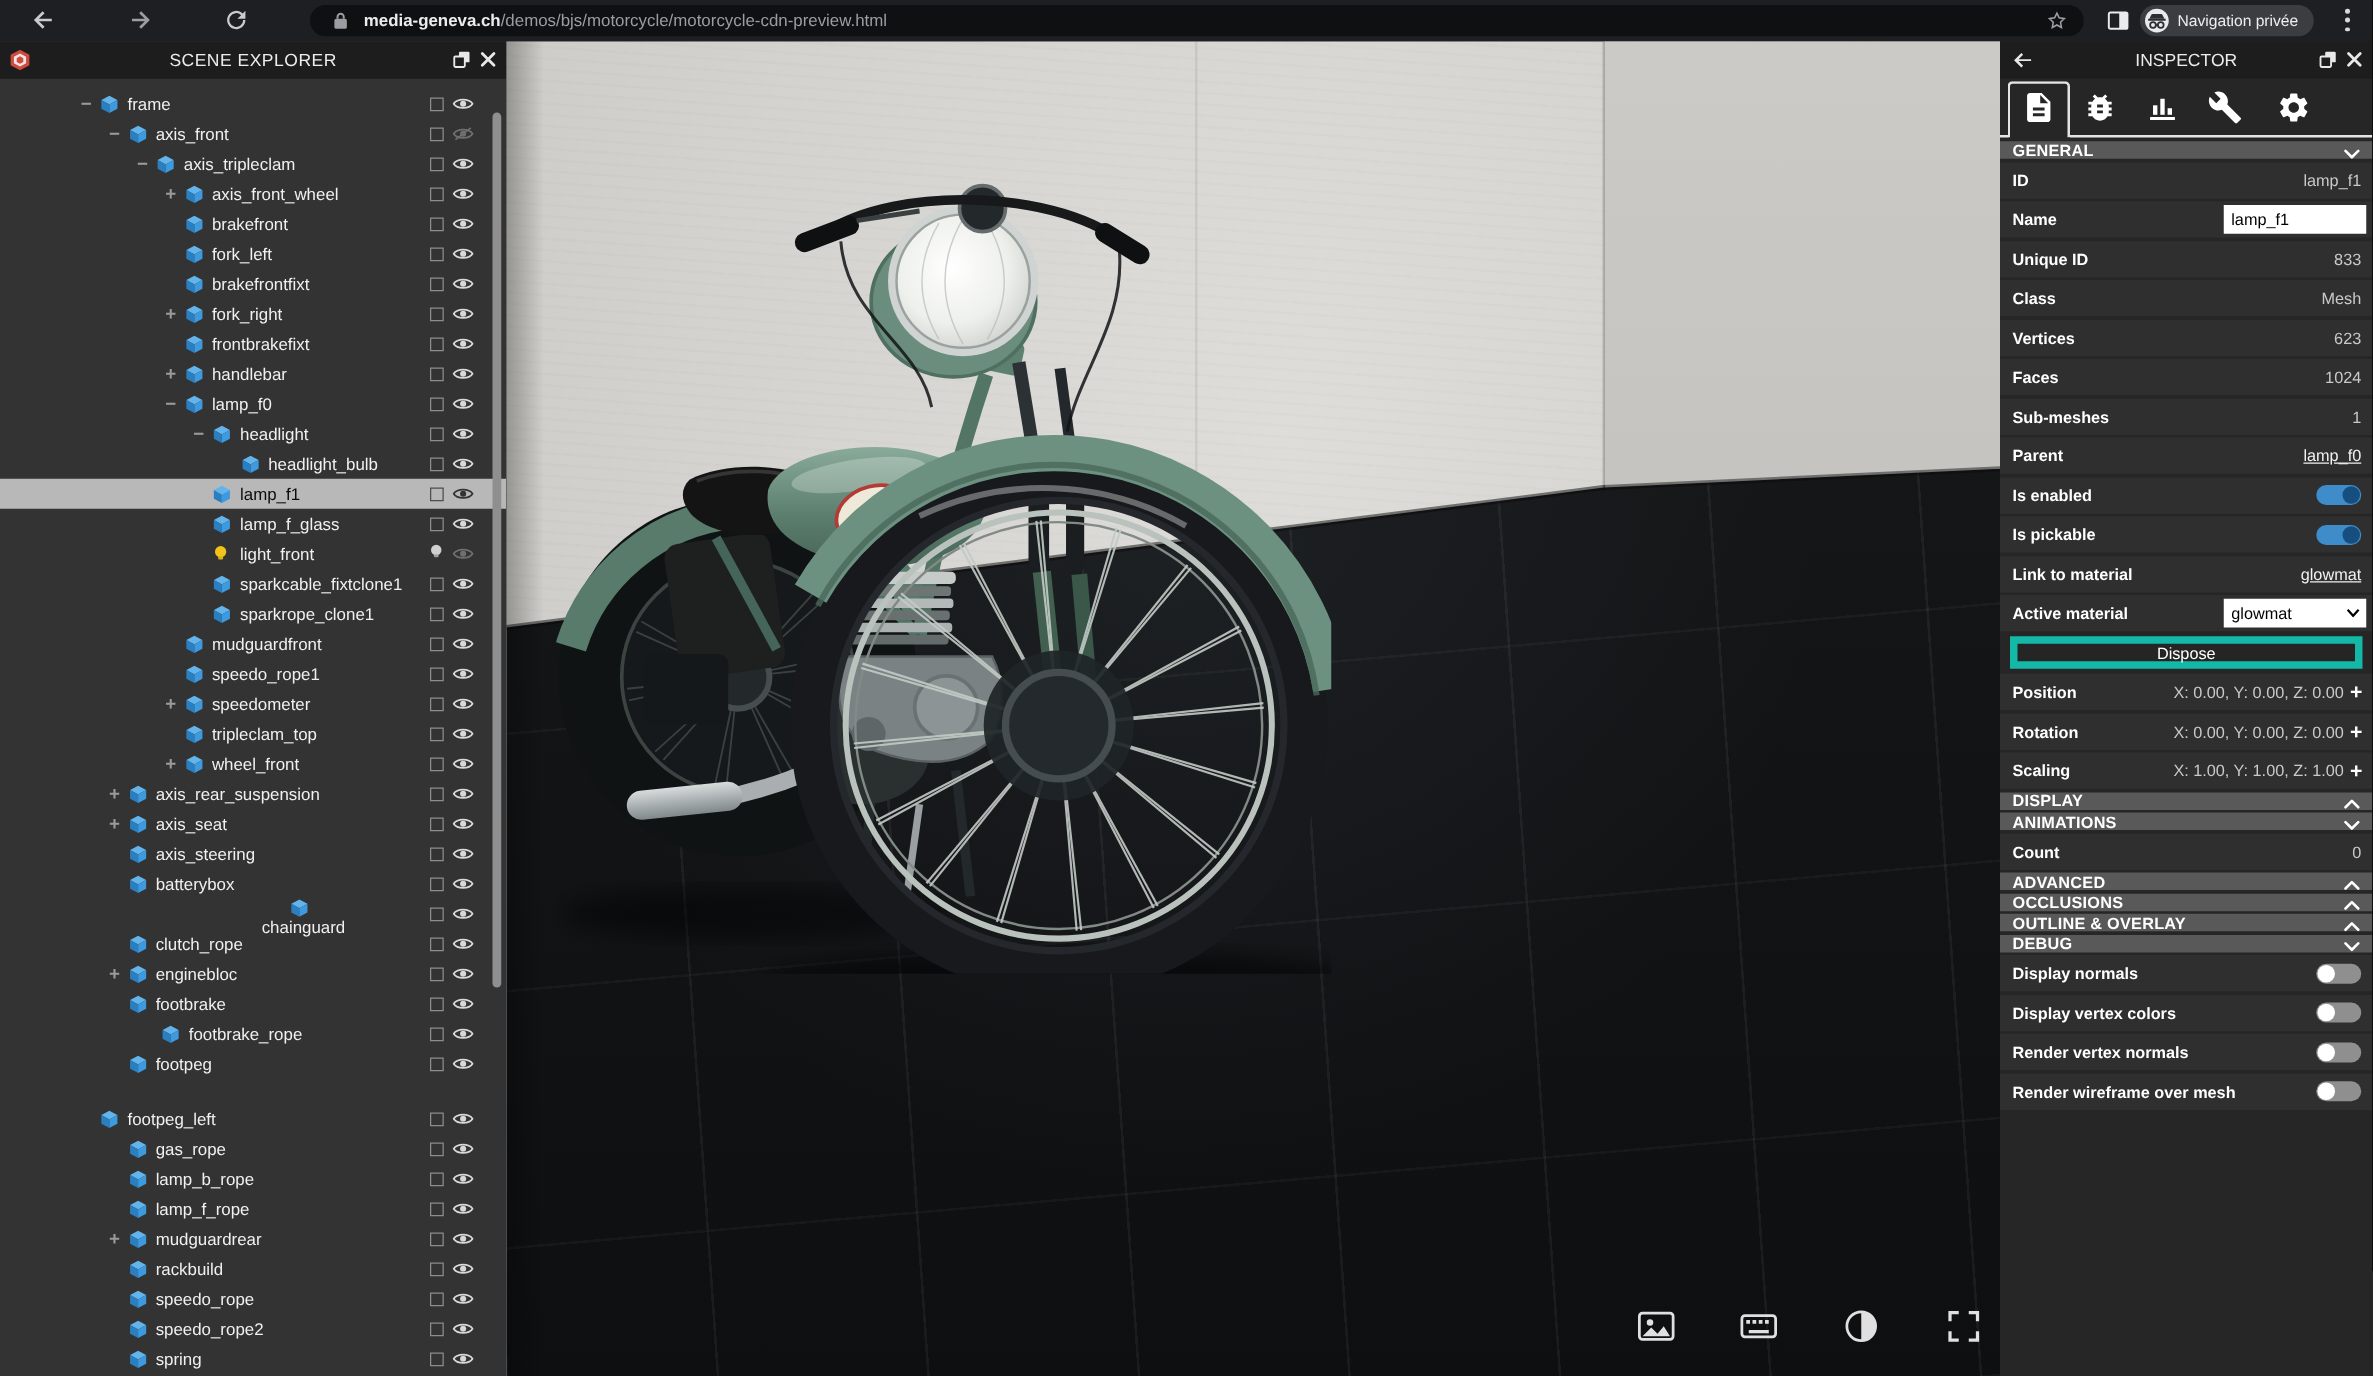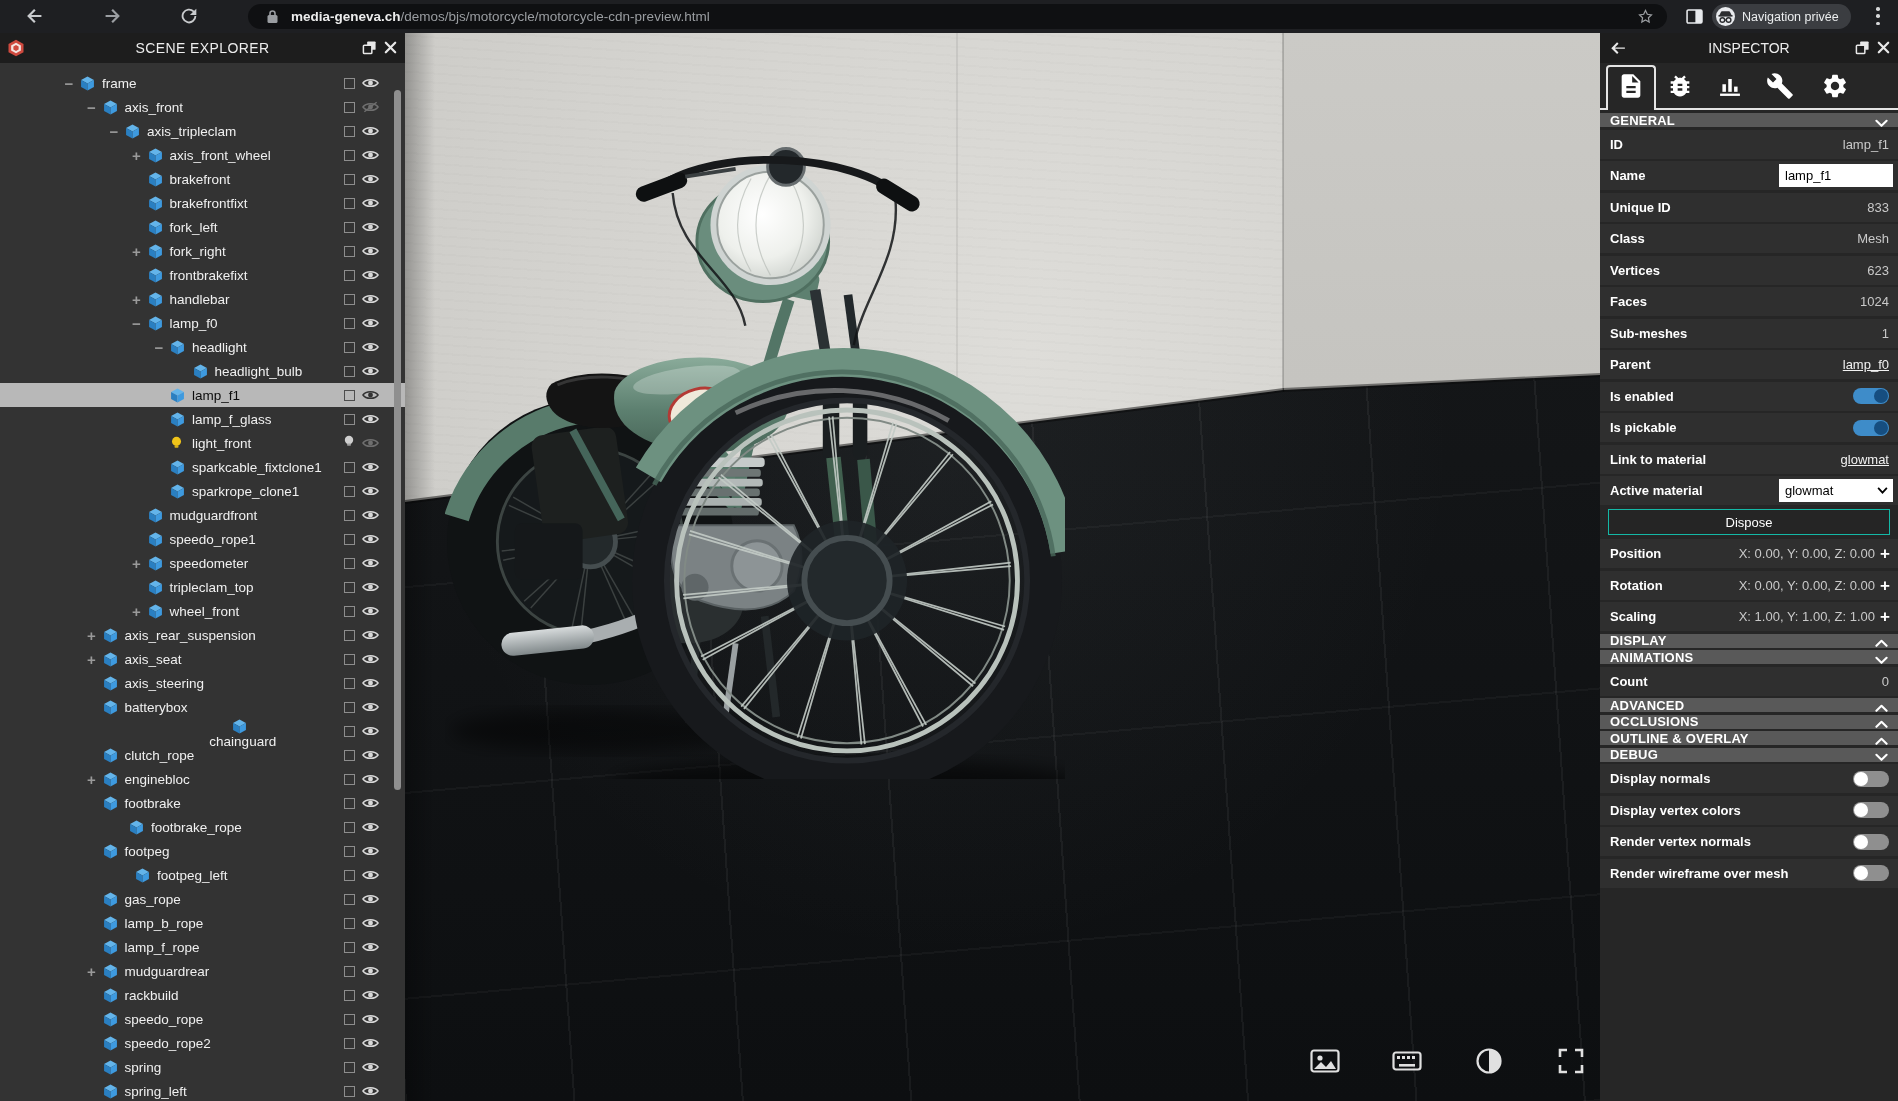--- a/index.html
+++ b/index.html
@@ -100,21 +100,21 @@
   .toggle{position:absolute;right:9px;width:36px;height:16px;border-radius:9px;}
   .toggle.on{background:#3e8cc9;}
   .toggle.on i{position:absolute;right:1px;top:1px;width:14px;height:14px;border-radius:50%;background:#164e80;}
   .toggle.off{background:#8f8f8f;}
   .toggle.off i{position:absolute;left:1px;top:1px;width:14px;height:14px;border-radius:50%;background:#fff;}
   .iinput{position:absolute;right:5px;width:114px;height:23px;background:#fff;border:none;color:#000;
           font-size:13px;font-family:"Liberation Sans",sans-serif;padding:0 6px;box-sizing:border-box;}
   .iselect{position:absolute;right:5px;width:114px;height:23px;background:#fff;color:#000;font-size:13px;
            display:flex;align-items:center;padding:0 6px;box-sizing:border-box;cursor:pointer;}
   .iselect .sel-chev{position:absolute;right:5px;width:11px;height:7px;}
-  .ibtn{margin:0 8px;width:282px;height:26px;border:1px solid #14b8a6;background:#252525;color:#fff;
+  .ibtn{margin:0 8px;width:282px;height:26px;border:6px solid #14b8a6;background:#252525;color:#fff;
         font-size:13px;display:flex;align-items:center;justify-content:center;box-sizing:border-box;cursor:pointer;}
   .vec{position:absolute;right:8px;display:flex;align-items:center;color:#c9c9c9;}
   .vec .plus{margin-left:5px;color:#fff;font-weight:700;font-size:17px;line-height:1;}
 </style>
 </head>
 <body>
 
 <div id="app">
 
   <div class="browser-bar">
@@ -264,37 +264,37 @@
               </svg></span>
           </span>
         </div>
         <div class="trow" style="padding-left: 125.5px;">
           <span class="expander"></span>
           <span class="nicon"><svg viewBox="0 0 14 14" width="15" height="15">
               <polygon points="7,0.5 13,3.8 7,7 1,3.8" fill="#63b4ea"></polygon>
               <polygon points="1,3.8 7,7 7,13.5 1,10.2" fill="#2a7fc1"></polygon>
               <polygon points="13,3.8 7,7 7,13.5 13,10.2" fill="#3e9adf"></polygon>
             </svg></span>
+          <span class="nlabel">fork_left</span>
+          <span class="row-icons">
+            <span class="chk"></span>
+            <span class="eye"><svg viewBox="0 0 18 12" width="17" height="12">
+                <path d="M1 6 C4 1.3 14 1.3 17 6 C14 10.7 4 10.7 1 6 Z" fill="none" stroke="#d8d8d8" stroke-width="1.5"></path>
+                <circle cx="9" cy="6" r="2.6" fill="#d8d8d8"></circle>
+              </svg></span>
+          </span>
+        </div>
+        <div class="trow" style="padding-left: 125.5px;">
+          <span class="expander"></span>
+          <span class="nicon"><svg viewBox="0 0 14 14" width="15" height="15">
+              <polygon points="7,0.5 13,3.8 7,7 1,3.8" fill="#63b4ea"></polygon>
+              <polygon points="1,3.8 7,7 7,13.5 1,10.2" fill="#2a7fc1"></polygon>
+              <polygon points="13,3.8 7,7 7,13.5 13,10.2" fill="#3e9adf"></polygon>
+            </svg></span>
           <span class="nlabel">brakefrontfixt</span>
-          <span class="row-icons">
-            <span class="chk"></span>
-            <span class="eye"><svg viewBox="0 0 18 12" width="17" height="12">
-                <path d="M1 6 C4 1.3 14 1.3 17 6 C14 10.7 4 10.7 1 6 Z" fill="none" stroke="#d8d8d8" stroke-width="1.5"></path>
-                <circle cx="9" cy="6" r="2.6" fill="#d8d8d8"></circle>
-              </svg></span>
-          </span>
-        </div>
-        <div class="trow" style="padding-left: 125.5px;">
-          <span class="expander"></span>
-          <span class="nicon"><svg viewBox="0 0 14 14" width="15" height="15">
-              <polygon points="7,0.5 13,3.8 7,7 1,3.8" fill="#63b4ea"></polygon>
-              <polygon points="1,3.8 7,7 7,13.5 1,10.2" fill="#2a7fc1"></polygon>
-              <polygon points="13,3.8 7,7 7,13.5 13,10.2" fill="#3e9adf"></polygon>
-            </svg></span>
-          <span class="nlabel">fork_left</span>
           <span class="row-icons">
             <span class="chk"></span>
             <span class="eye"><svg viewBox="0 0 18 12" width="17" height="12">
                 <path d="M1 6 C4 1.3 14 1.3 17 6 C14 10.7 4 10.7 1 6 Z" fill="none" stroke="#d8d8d8" stroke-width="1.5"></path>
                 <circle cx="9" cy="6" r="2.6" fill="#d8d8d8"></circle>
               </svg></span>
           </span>
         </div>
         <div class="trow" style="padding-left: 125.5px;">
           <span class="expander">+</span>
@@ -707,21 +707,21 @@
             </svg></span>
           <span class="nlabel">footpeg</span>
           <span class="row-icons">
             <span class="chk"></span>
             <span class="eye"><svg viewBox="0 0 18 12" width="17" height="12">
                 <path d="M1 6 C4 1.3 14 1.3 17 6 C14 10.7 4 10.7 1 6 Z" fill="none" stroke="#d8d8d8" stroke-width="1.5"></path>
                 <circle cx="9" cy="6" r="2.6" fill="#d8d8d8"></circle>
               </svg></span>
           </span>
         </div>
-        <div class="trow" style="padding-left: 113px;">
+        <div class="trow" style="padding-left: 58px; margin-top: 20px;">
           <span class="expander"></span>
           <span class="nicon"><svg viewBox="0 0 14 14" width="15" height="15">
               <polygon points="7,0.5 13,3.8 7,7 1,3.8" fill="#63b4ea"></polygon>
               <polygon points="1,3.8 7,7 7,13.5 1,10.2" fill="#2a7fc1"></polygon>
               <polygon points="13,3.8 7,7 7,13.5 13,10.2" fill="#3e9adf"></polygon>
             </svg></span>
           <span class="nlabel">footpeg_left</span>
           <span class="row-icons">
             <span class="chk"></span>
             <span class="eye"><svg viewBox="0 0 18 12" width="17" height="12">

